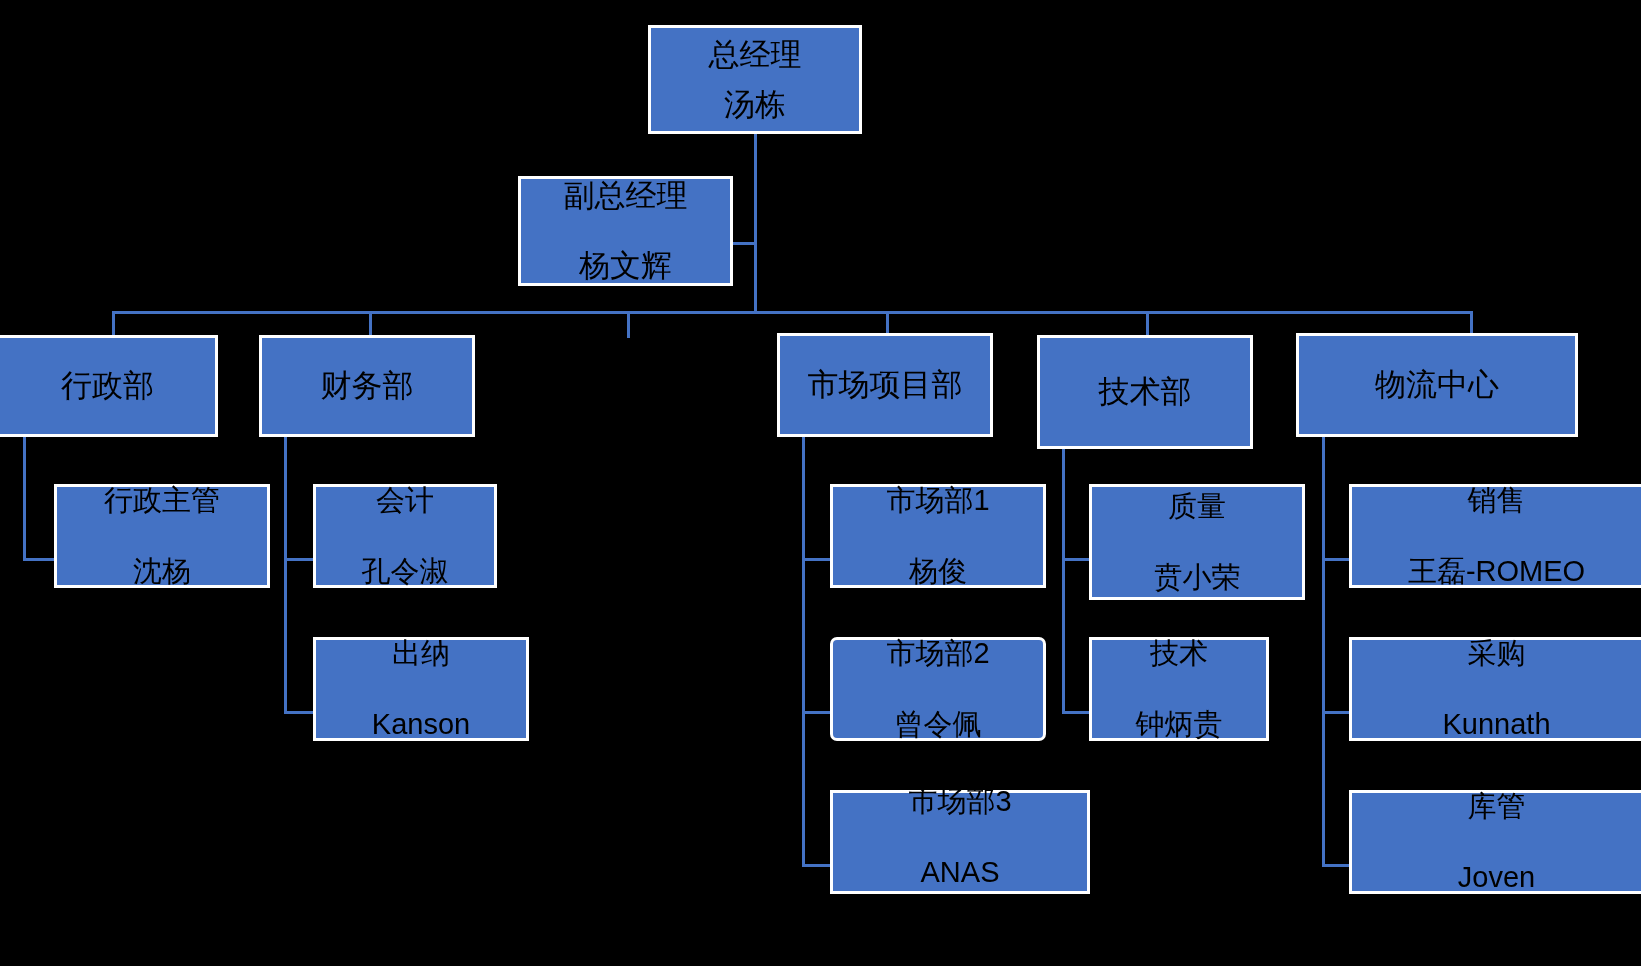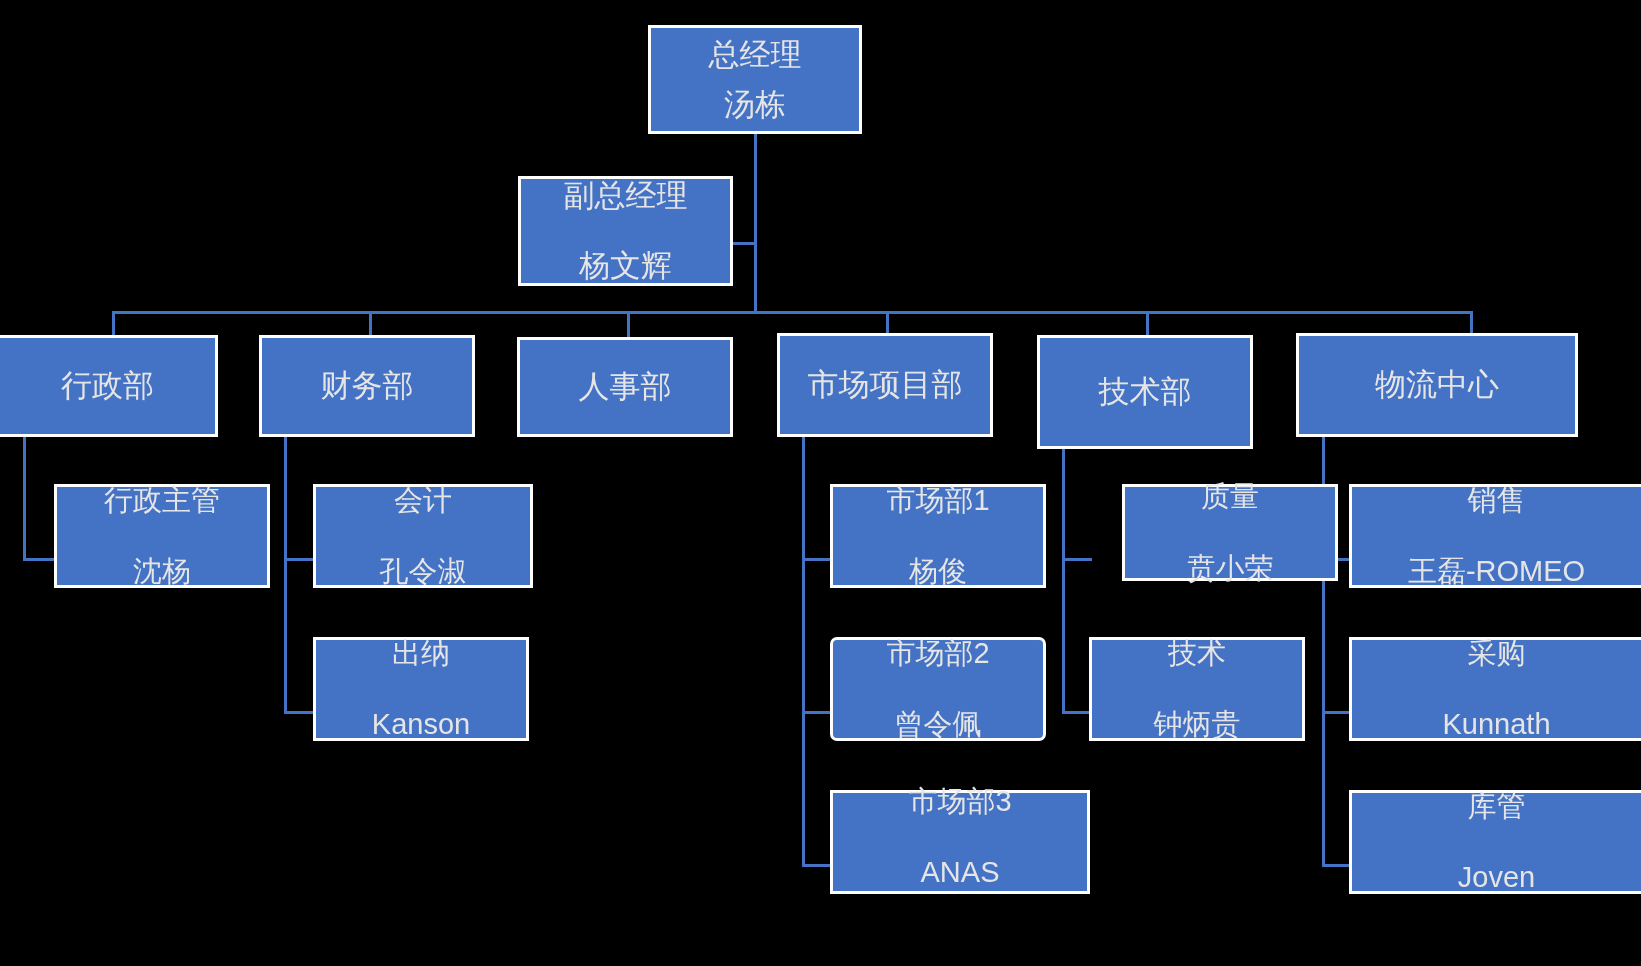--- a/index.html
+++ b/index.html
@@ -13,21 +13,21 @@
     height: 966px;
     background: #000000;
     overflow: hidden;
     font-family: "Liberation Sans", "DejaVu Sans", sans-serif;
   }
   .node {
     position: absolute;
     box-sizing: border-box;
     background: #4472C4;
     border: 3px solid #FFFFFF;
-    color: #e5e5e5;
+    color: #000000;
     display: flex;
     flex-direction: column;
     align-items: center;
     justify-content: center;
     text-align: center;
     line-height: 1.28;
     z-index: 3;
   }
   .node .t1 {
     display: block;
@@ -100,42 +100,39 @@
   </div>
 
   <div class="node dept" style="left:-3px; top:335px; width:221px; height:102px;">
     <span class="t1">行政部</span>
   </div>
 
   <div class="node dept" style="left:259px; top:335px; width:216px; height:102px;">
     <span class="t1">财务部</span>
   </div>
 
-  <div class="node dept" style="left:517px; top:337px; width:216px; height:100px;">
-    <span class="t1">人事部</span>
-  </div>
 
   <div class="node dept" style="left:777px; top:333px; width:216px; height:104px;">
     <span class="t1">市场项目部</span>
   </div>
 
   <div class="node dept" style="left:1037px; top:335px; width:216px; height:114px;">
     <span class="t1">技术部</span>
   </div>
 
   <div class="node dept" style="left:1296px; top:333px; width:282px; height:104px;">
     <span class="t1">物流中心</span>
   </div>
 
   <div class="node leaf" style="left:54px; top:484px; width:216px; height:104px;">
     <span class="t1">行政主管</span>
     <span class="t2">沈杨</span>
   </div>
 
-  <div class="node leaf" style="left:313px; top:484px; width:220px; height:104px;justify-content:center;">
+  <div class="node leaf" style="left:313px; top:484px; width:184px; height:104px;justify-content:center;">
     <span class="t1">会计</span>
     <span class="t2">孔令淑</span>
   </div>
 
   <div class="node leaf" style="left:313px; top:637px; width:216px; height:104px;">
     <span class="t1">出纳</span>
     <span class="t2">Kanson</span>
   </div>
 
   <div class="node leaf" style="left:830px; top:484px; width:216px; height:104px;">
@@ -146,26 +143,26 @@
   <div class="node leaf" style="left:830px; top:637px; width:216px; height:104px;border-radius:7px;">
     <span class="t1">市场部2</span>
     <span class="t2">曾令佩</span>
   </div>
 
   <div class="node leaf" style="left:830px; top:790px; width:260px; height:104px;justify-content:flex-end;">
     <span class="t1">市场部3</span>
     <span class="t2">ANAS</span>
   </div>
 
-  <div class="node leaf" style="left:1089px; top:484px; width:216px; height:97px;margin-left:33px;">
+  <div class="node leaf" style="left:1089px; top:484px; width:216px; height:116px;">
     <span class="t1">质量</span>
     <span class="t2">贲小荣</span>
   </div>
 
-  <div class="node leaf" style="left:1089px; top:637px; width:216px; height:104px;">
+  <div class="node leaf" style="left:1089px; top:637px; width:180px; height:104px;">
     <span class="t1">技术</span>
     <span class="t2">钟炳贵</span>
   </div>
 
   <div class="node leaf" style="left:1349px; top:484px; width:295px; height:104px;">
     <span class="t1">销售</span>
     <span class="t2">王磊-ROMEO</span>
   </div>
 
   <div class="node leaf" style="left:1349px; top:637px; width:295px; height:104px;">

